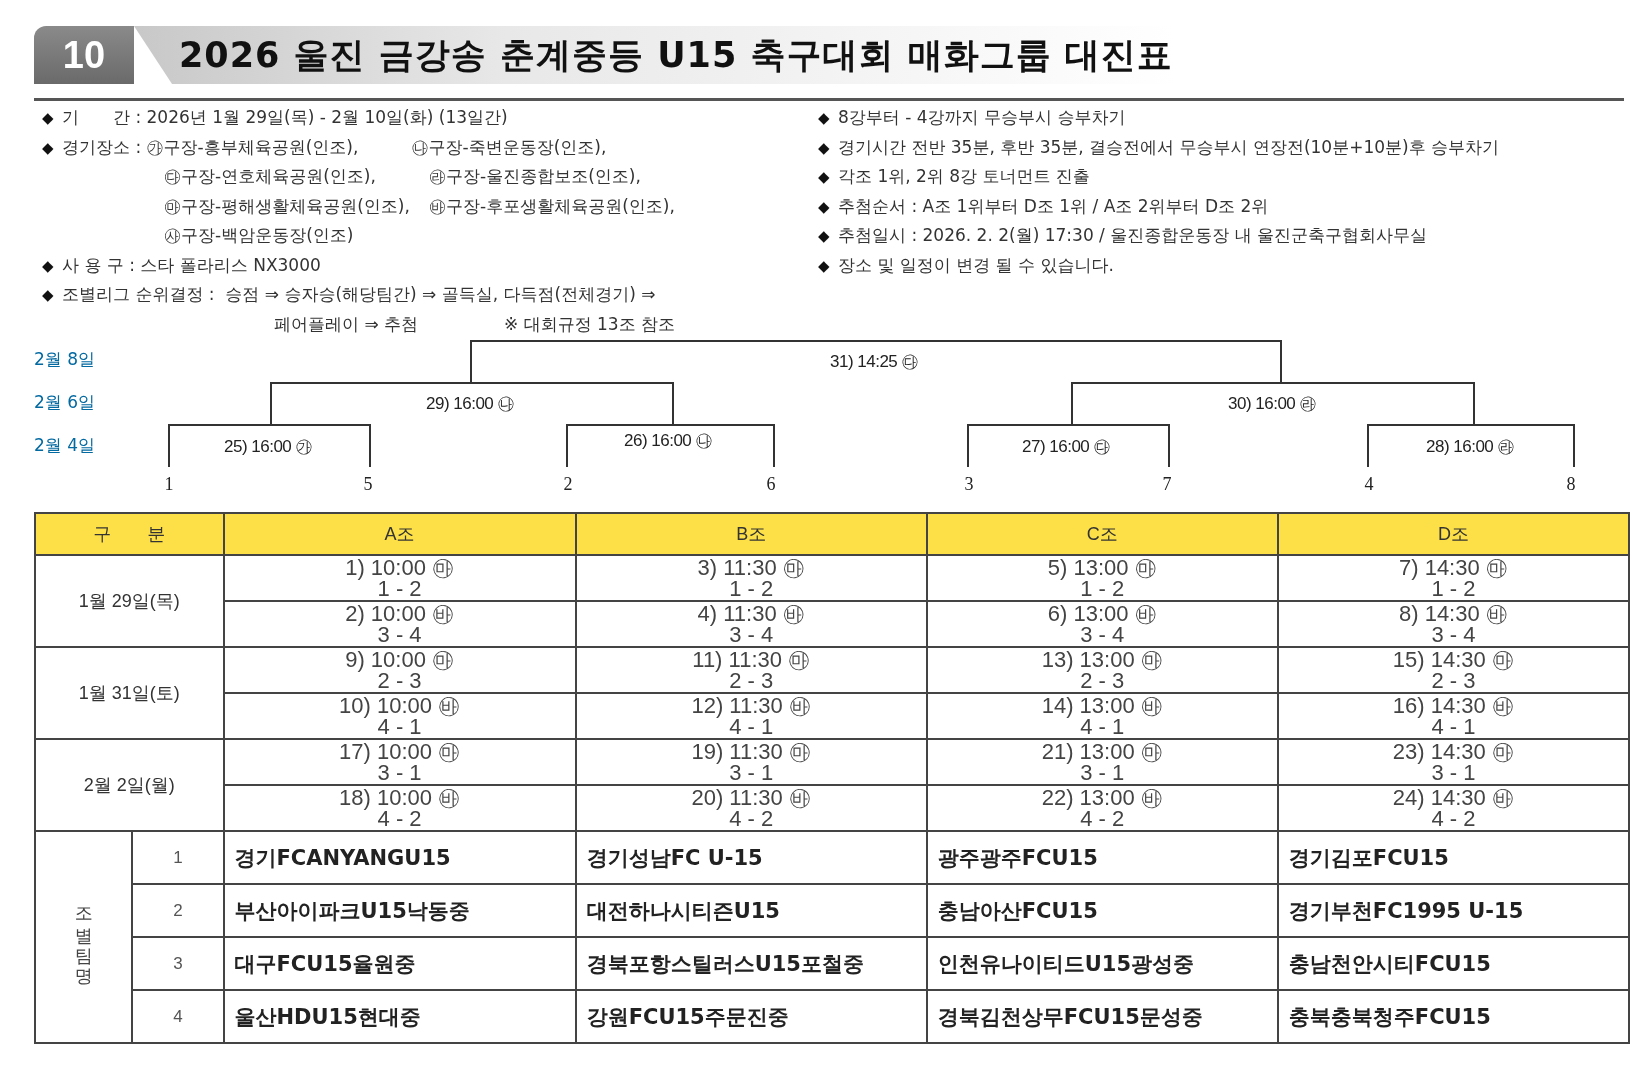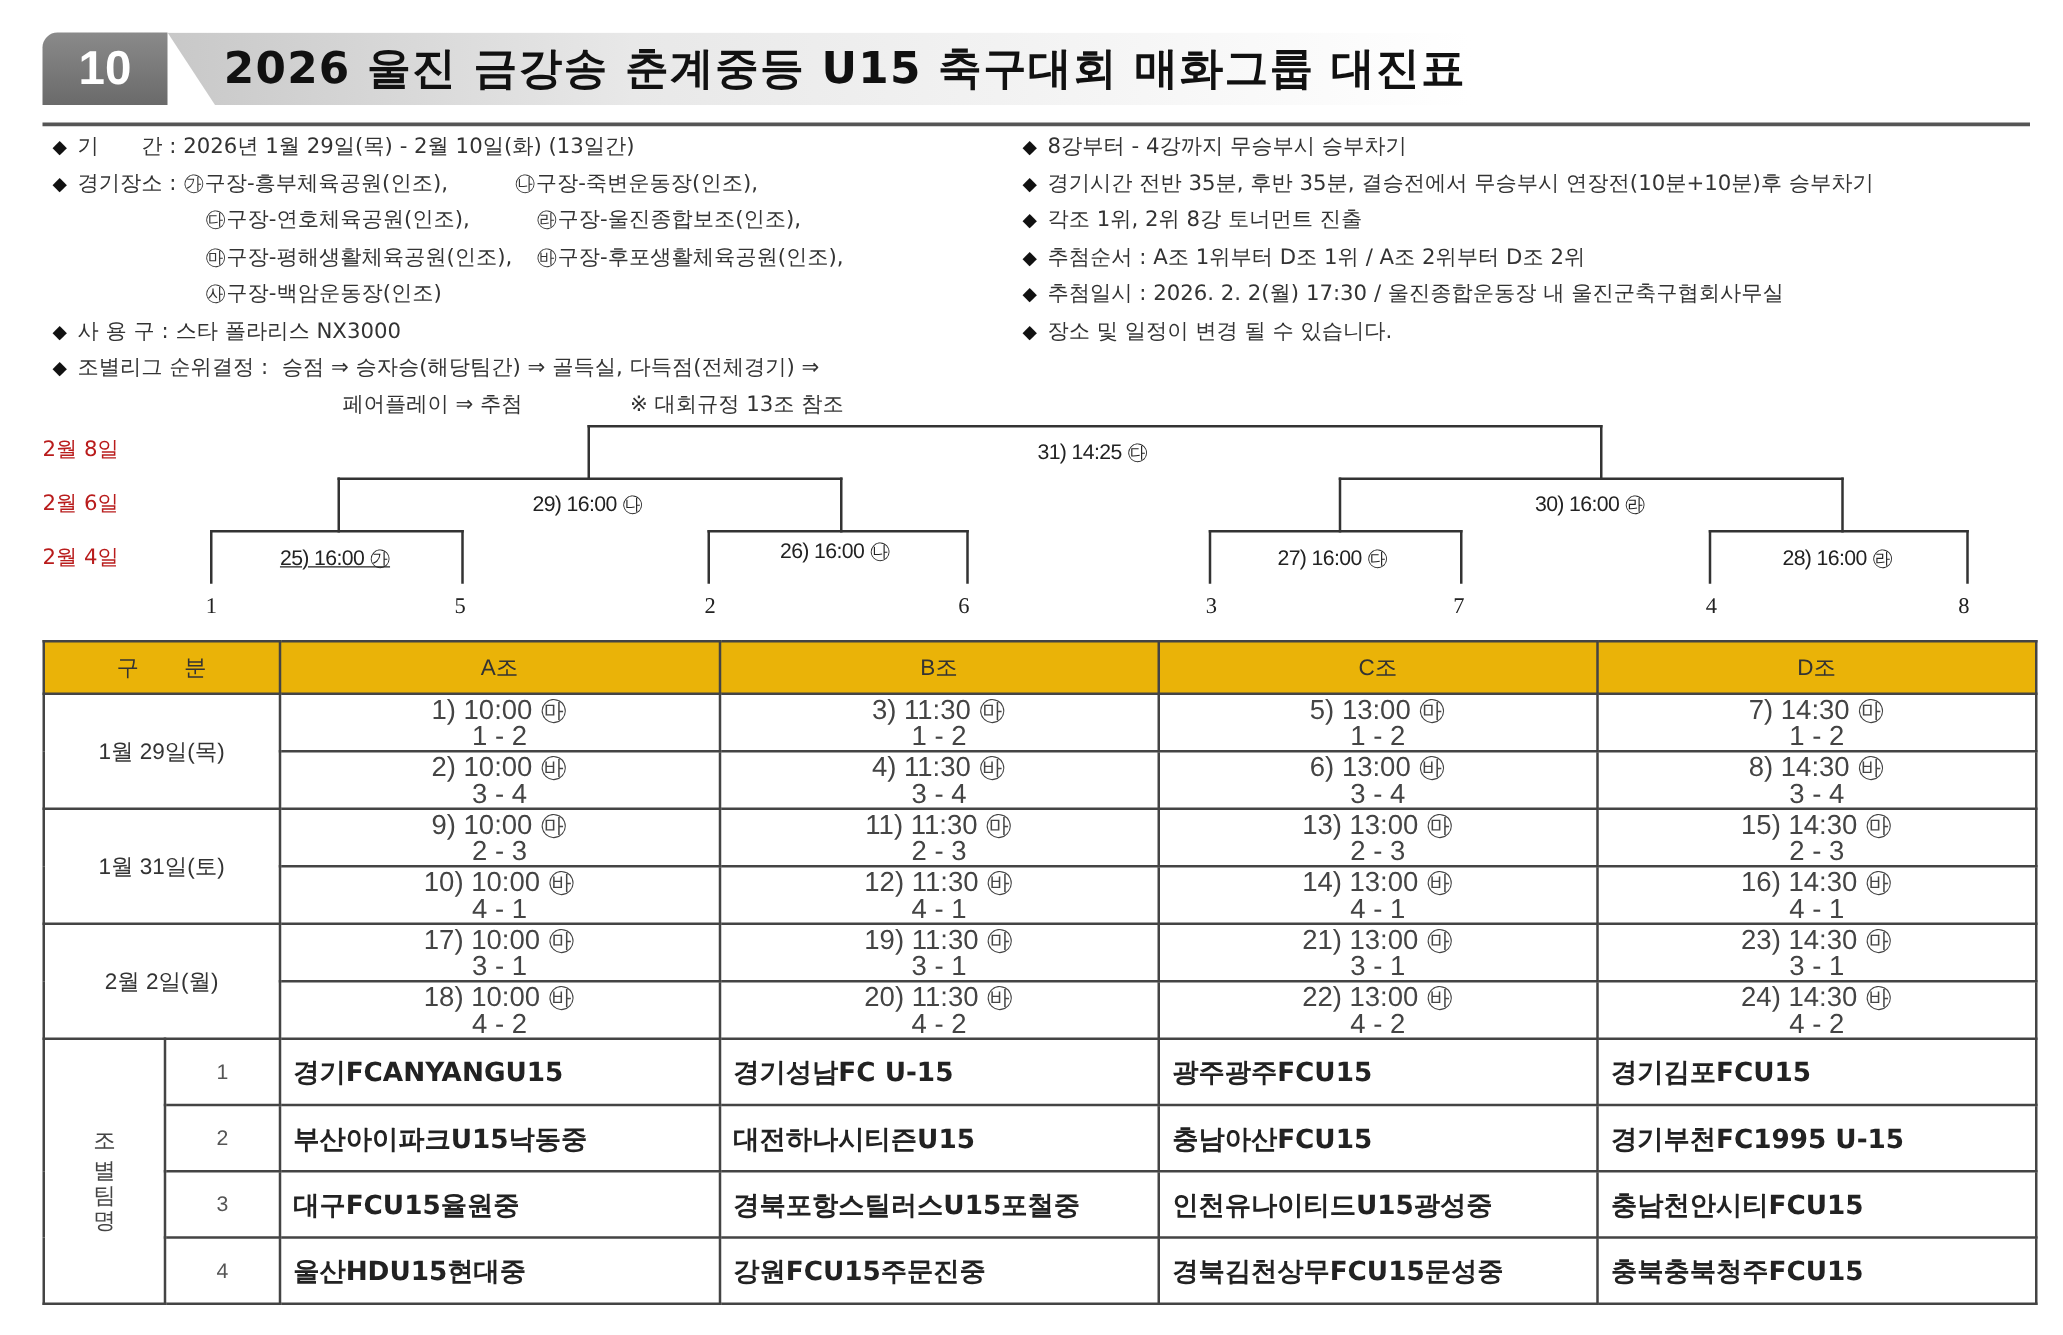--- a/index.html
+++ b/index.html
@@ -19,28 +19,28 @@
     font-family:"DejaVu Sans",sans-serif; font-weight:bold; font-size:35px; color:#111; letter-spacing:1px; }
   .rule { left:34px; top:98px; width:1590px; height:3px; background:#555; }
 
   .info { font-size:17px; color:#333; white-space:nowrap; line-height:29.5px; }
   .info .row { height:29.5px; }
   .dia { display:inline-block; width:20px; font-size:15px; color:#111; }
 
   
   .bline { position:absolute; border:2px solid #333; border-bottom:none; }
   .blabel { position:absolute; font-family:"Liberation Sans",sans-serif; font-size:17px; color:#222; white-space:nowrap; transform:translateX(-50%); letter-spacing:-0.5px; }
-  .bdate { position:absolute; font-size:17px; color:#b91c1c; left:34px; white-space:nowrap; }
+  .bdate { position:absolute; font-size:17px; color:#0369a1; left:34px; white-space:nowrap; }
   .seed { position:absolute; font-family:"Liberation Serif",serif; font-size:18px; color:#222; transform:translateX(-50%); }
 
   
   table.sched { position:absolute; left:34px; top:512px; width:1596px; border-collapse:collapse;
     font-family:"Liberation Sans",sans-serif; }
   table.sched td, table.sched th { border:2px solid #444; padding:0; }
-  table.sched th { background:#eab308; height:40px; font-weight:normal; font-size:18px; color:#333; }
+  table.sched th { background:#fde047; height:40px; font-weight:normal; font-size:18px; color:#333; }
   .match { height:44px; text-align:center; font-size:22px; color:#444; line-height:21px; }
   .date-cell { text-align:center; font-size:18px; color:#333; }
   .team { height:51px; font-size:21px; font-weight:bold; color:#222; padding-left:10px !important; font-family:"DejaVu Sans",sans-serif; }
   .rank { text-align:center; font-size:17px; color:#555; width:90px; }
   .vert-label { text-align:center; font-size:18px; color:#444; width:96px; }
   .vert-label span { display:inline-block; writing-mode:vertical-rl; text-orientation:upright; letter-spacing:2px; }
 </style>
 </head>
 <body>
 
@@ -78,21 +78,21 @@
 
   <div class="bline" style="left:470px; top:340px; width:808px; height:42px;"></div>
   <div class="blabel" style="left:874px; top:350px;">31) 14:25 ㉰</div>
 
   <div class="bline" style="left:270px; top:382px; width:400px; height:42px;"></div>
   <div class="blabel" style="left:470px; top:392px;">29) 16:00 ㉯</div>
   <div class="bline" style="left:1071px; top:382px; width:400px; height:42px;"></div>
   <div class="blabel" style="left:1272px; top:392px;">30) 16:00 ㉱</div>
 
   <div class="bline" style="left:168px; top:424px; width:199px; height:41px;"></div>
-  <div class="blabel" style="left:268px; top:435px;text-decoration:underline;">25) 16:00 ㉮</div>
+  <div class="blabel" style="left:268px; top:435px;">25) 16:00 ㉮</div>
   <div class="bline" style="left:566px; top:424px; width:205px; height:41px;"></div>
   <div class="blabel" style="left:668px; top:429px;">26) 16:00 ㉯</div>
   <div class="bline" style="left:967px; top:424px; width:199px; height:41px;"></div>
   <div class="blabel" style="left:1066px; top:435px;">27) 16:00 ㉰</div>
   <div class="bline" style="left:1367px; top:424px; width:204px; height:41px;"></div>
   <div class="blabel" style="left:1470px; top:435px;">28) 16:00 ㉱</div>
 
   <div class="seed" style="left:169px; top:474px;">1</div>
   <div class="seed" style="left:368px; top:474px;">5</div>
   <div class="seed" style="left:568px; top:474px;">2</div>

